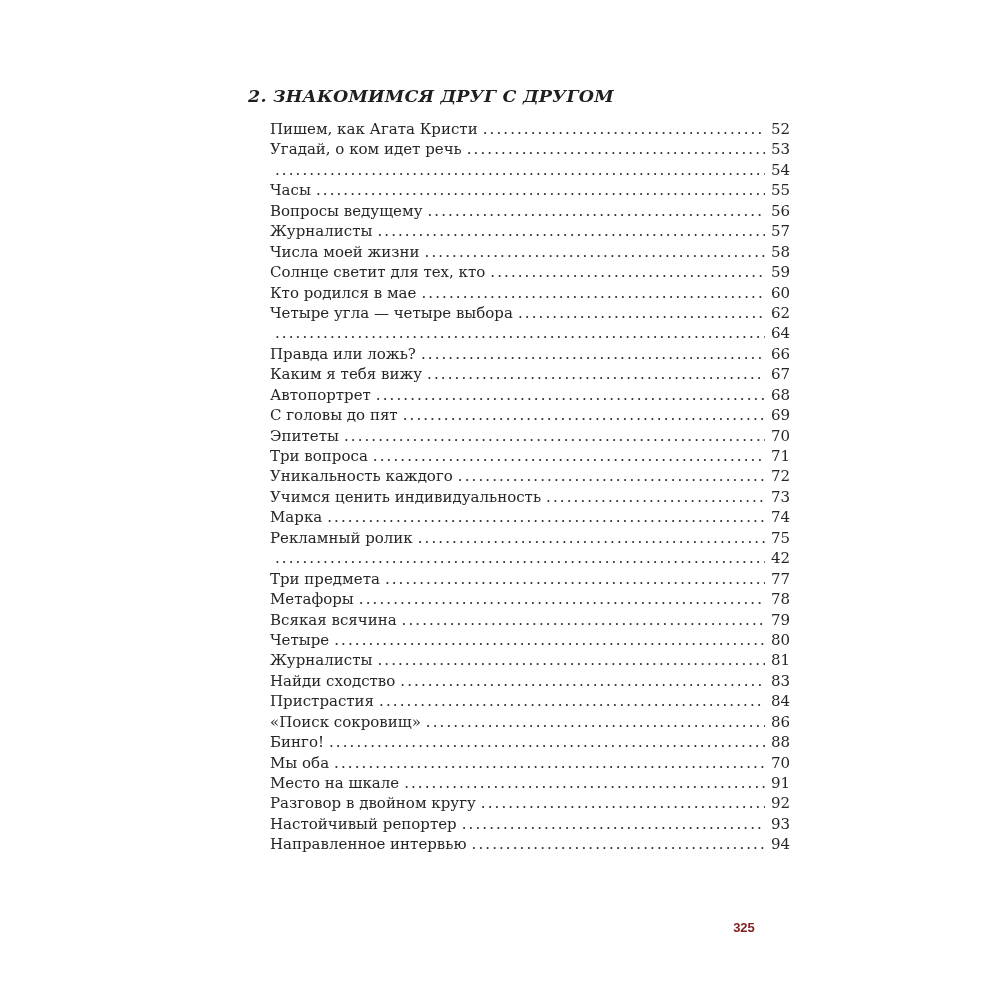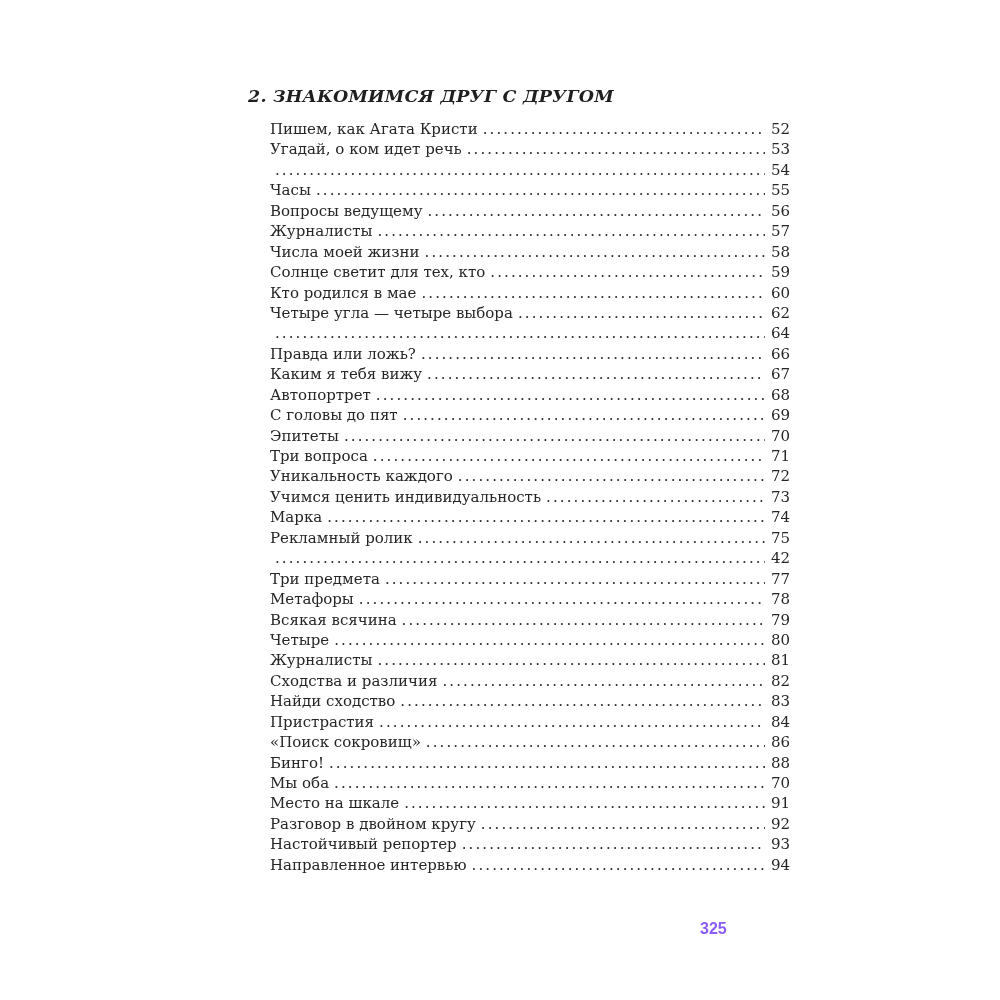--- a/index.html
+++ b/index.html
@@ -51,25 +51,25 @@
   .toc-page {
     flex: 0 0 auto;
     min-width: 22px;
     text-align: left;
     padding-left: 4px;
   }
   .folio {
     position: absolute;
     left: 700px; top: 920px;
     width: 88px;
-    text-align: left;
+    text-align: center;
     font-family: "Liberation Sans", sans-serif;
     font-weight: 700;
-    font-size: 16px;
-    color: #8b5cf6;
+    font-size: 13px;
+    color: #7f1d1d;
   }
 </style>
 </head>
 <body>
 
 <div class="book-page">
   <h2 class="section-title">2. ЗНАКОМИМСЯ ДРУГ С ДРУГОМ</h2>
   <div class="toc">
       <div class="toc-row">
         <span class="toc-title">Пишем, как Агата Кристи</span>
@@ -197,25 +197,20 @@
         <span class="toc-title">Четыре</span>
         <span class="toc-dots"></span>
         <span class="toc-page">80</span>
       </div>
       <div class="toc-row">
         <span class="toc-title">Журналисты</span>
         <span class="toc-dots"></span>
         <span class="toc-page">81</span>
       </div>
       <div class="toc-row">
-        <span class="toc-title">Сходства и различия</span>
-        <span class="toc-dots"></span>
-        <span class="toc-page">82</span>
-      </div>
-      <div class="toc-row">
         <span class="toc-title">Найди сходство</span>
         <span class="toc-dots"></span>
         <span class="toc-page">83</span>
       </div>
       <div class="toc-row">
         <span class="toc-title">Пристрастия</span>
         <span class="toc-dots"></span>
         <span class="toc-page">84</span>
       </div>
       <div class="toc-row">

